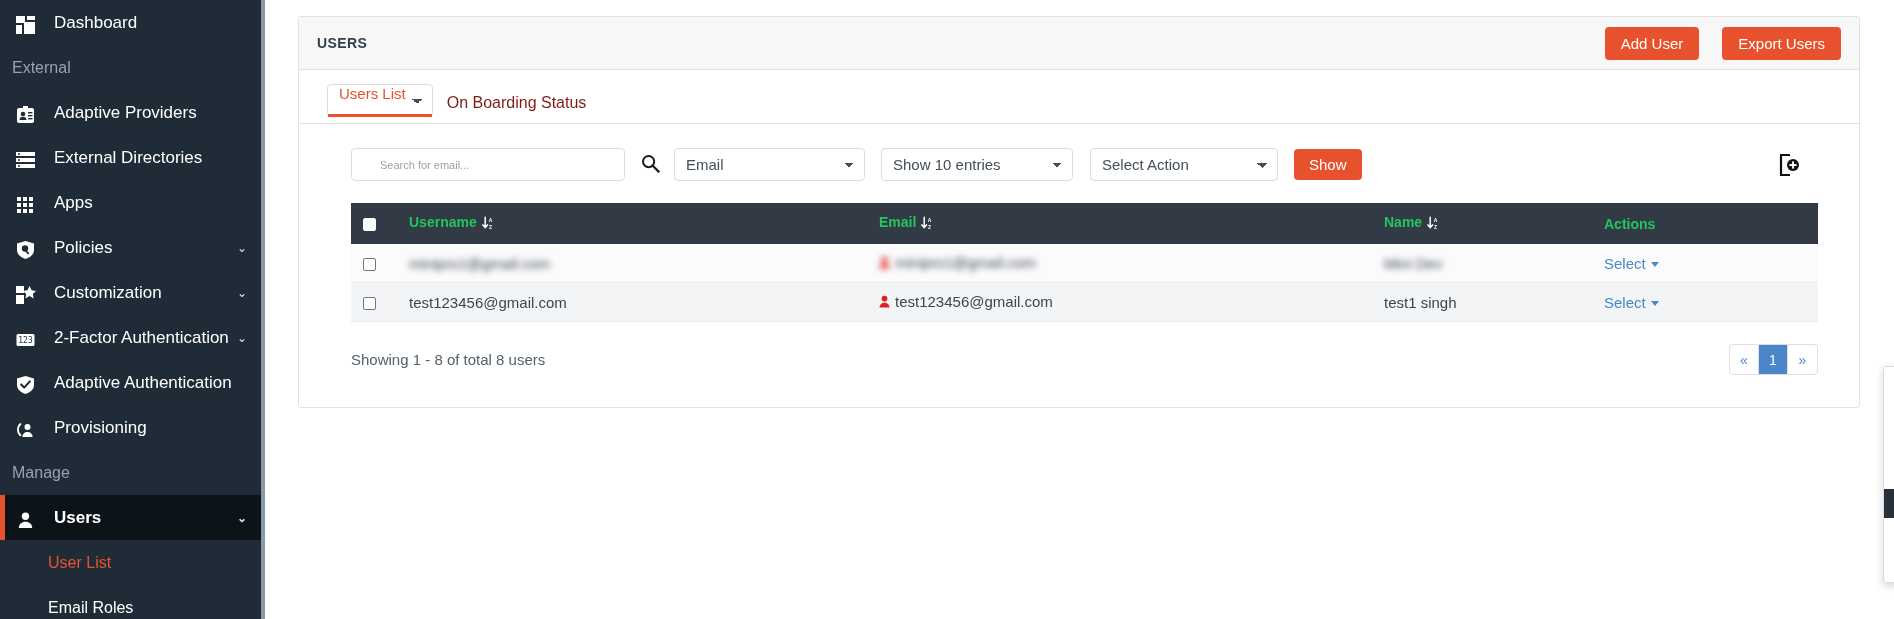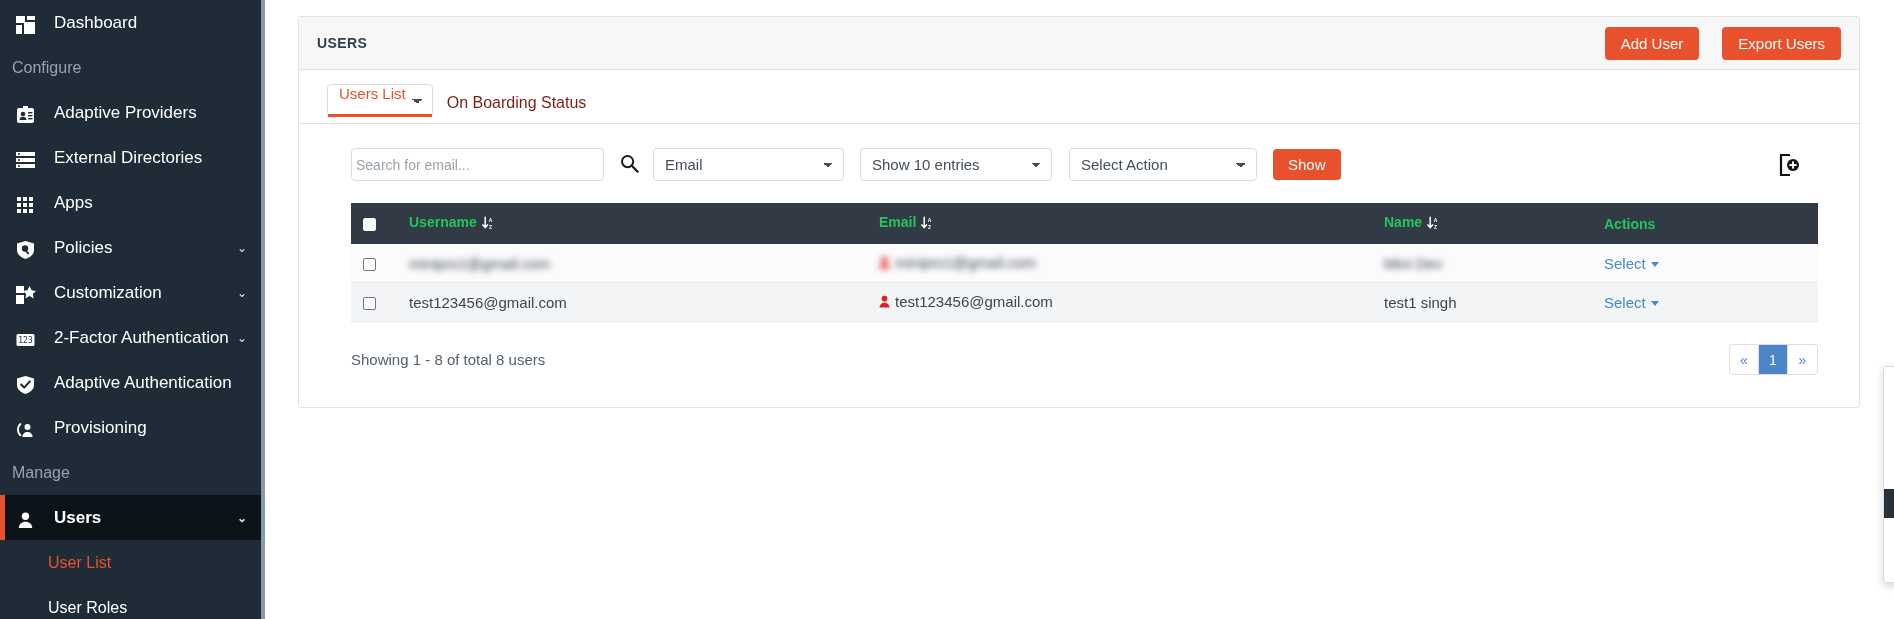--- a/index.html
+++ b/index.html
@@ -110,23 +110,23 @@
     height: 3px; background: #e8512e;
   }
 
   
   .toolbar {
     display: flex; align-items: center;
     padding: 24px 0 0 52px;
     gap: 0;
   }
   .search-input {
-    width: 253px; height: 33px;
+    width: 274px; height: 33px;
     border: 1px solid #d9dde1; border-radius: 4px;
-    padding: 0 4px; font-size: 14px; color: #55616c;
+    padding: 0 28px; font-size: 11px; color: #55616c;
     font-family: "Liberation Sans", sans-serif;
     background: #fff;
   }
   .search-input::placeholder { color: #9aa3ab; }
   .search-btn {
     background: none; border: none; cursor: pointer;
     padding: 0 14px 0 16px; display: flex; align-items: center;
   }
   .sel {
     height: 33px; border: 1px solid #d9dde1; border-radius: 4px;
@@ -248,21 +248,21 @@
             <rect x="0" y="0" width="9" height="7" fill="#fff"></rect>
             <rect x="11" y="0" width="8" height="4" fill="#fff"></rect>
             <rect x="0" y="9" width="6" height="9" fill="#fff"></rect>
             <rect x="8" y="6" width="11" height="12" fill="#fff"></rect>
           </svg>
       </span>
       <span class="lbl">Dashboard</span>
     </div>
 
     <div class="nav-section">
-      <span>Configure</span>
+      <span>External</span>
     </div>
 
     <div class="nav-item">
       <span class="ic">
         <svg class="si" width="20" height="18" viewBox="0 0 20 18">
             <rect x="7" y="0" width="5" height="3" fill="#fff"></rect>
             <rect x="1" y="2" width="17" height="15" rx="2" fill="#fff"></rect>
             <circle cx="7" cy="8" r="2.3" fill="#1f2c38"></circle>
             <path d="M3.5 14c0-2 1.7-3.2 3.5-3.2S10.5 12 10.5 14z" fill="#1f2c38"></path>
             <rect x="12" y="6" width="4.5" height="1.4" fill="#1f2c38"></rect>
@@ -374,21 +374,21 @@
           </svg>
       </span>
       <span class="lbl">Users</span>
       <span class="chev">⌄</span>
     </div>
 
     <div class="nav-sub cur">
       <span>User List</span>
     </div>
     <div class="nav-sub">
-      <span>User Roles</span>
+      <span>Email Roles</span>
     </div>
   </nav>
 
   <main class="main">
     <section class="card">
 
       <div class="card-head">
         <div class="card-title">USERS</div>
         <div class="head-btns">
           <button class="btn-orange">Add User</button>

